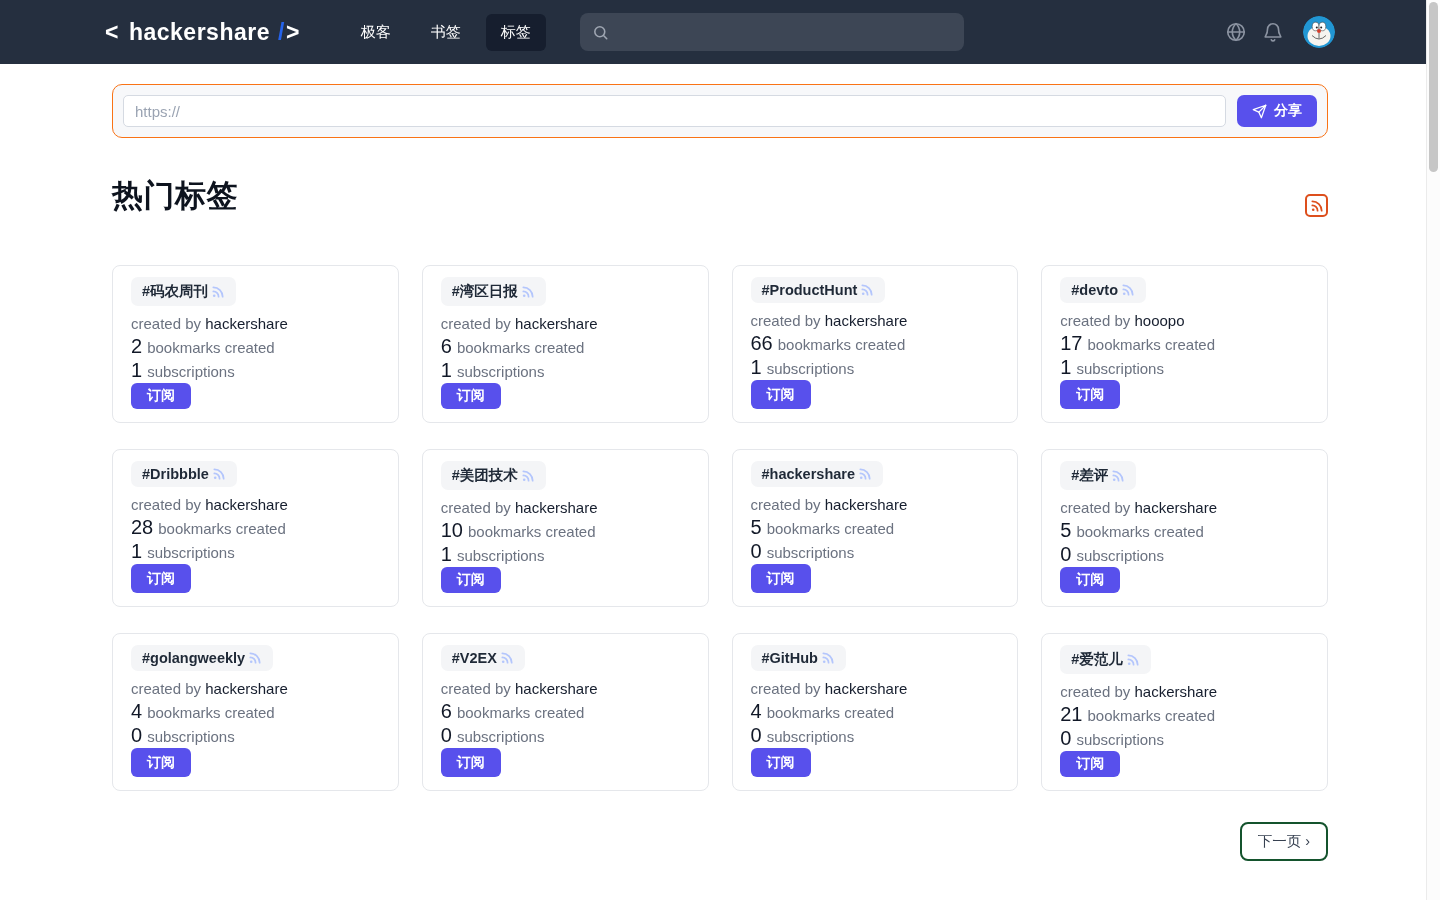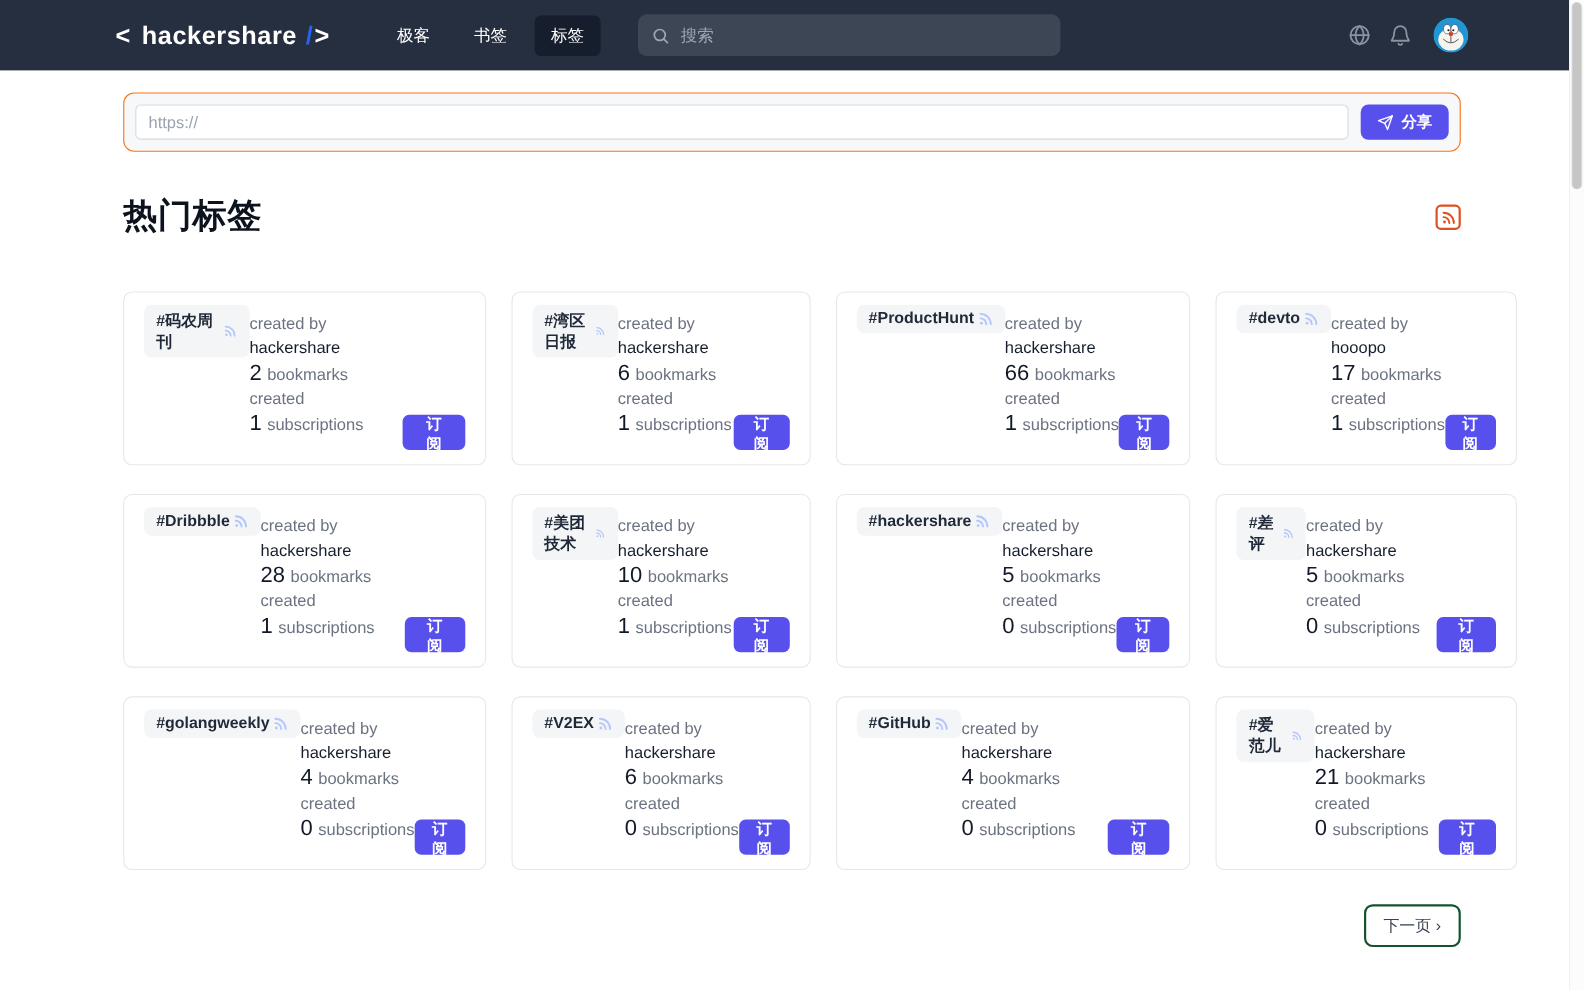--- a/index.html
+++ b/index.html
@@ -36,33 +36,33 @@
     border-radius: 10px; padding: 10px; display: flex; align-items: center; gap: 11px; }
   .share-bar input { flex: 1; height: 32px; background: #ffffff; border: 1px solid #d5dae2;
     border-radius: 5px; padding: 0 11px; font-size: 15px; color: #374151; outline: none;
     font-family: inherit; }
   .share-bar input::placeholder { color: #9aa3b2; }
   .share-btn { height: 32px; background: #5850ec; color: #ffffff; border: none;
     border-radius: 7px; padding: 0 15px; font-size: 14px; font-weight: 600; cursor: pointer;
     display: flex; align-items: center; gap: 7px; font-family: inherit; }
   .share-btn svg { width: 15px; height: 15px; }
 
-  .page-head { margin-top: 37px; display: flex; align-items: center;
+  .page-head { margin-top: 37px; display: flex; align-items: flex-end;
     justify-content: space-between; }
   .page-title { font-size: 31px; font-weight: 800; color: #0d131e; letter-spacing: .5px; }
   .rss-big { width: 23px; height: 23px; border: 2px solid #dd4f1d; border-radius: 5px;
     color: #dd4f1d; display: flex; align-items: center; justify-content: center;
     margin-top: 3px; cursor: pointer; background: #fff; }
   .rss-big svg { width: 14px; height: 14px; }
 
   
   .grid { margin-top: 48px; display: grid; grid-template-columns: repeat(4, 1fr);
     column-gap: 23px; row-gap: 26px; }
   .card { background: #ffffff; border: 1px solid #e5e7eb; border-radius: 8px;
-    padding: 11px 18px 13px; height: 158px; display: flex; 
+    padding: 11px 18px 13px; height: 158px; display: flex; flex-direction: column;
     align-items: flex-start; }
   .pill { display: inline-flex; align-items: center; background: #f4f5f7; border-radius: 7px;
     padding: 5px 11px; cursor: pointer; text-decoration: none; }
   .pill .tag-name { font-size: 14.5px; font-weight: 600; color: #1f2937; }
   .pill svg { width: 14px; height: 14px; color: #b4c6fc; margin-left: 3px; }
   .meta { margin-top: 7px; }
   .meta .line { line-height: 22px; font-size: 15px; color: #6b7280; }
   .meta .dark { color: #161e2e; }
   .meta .num { font-size: 20px; color: #111827; margin-right: 5px; font-weight: 400; }
   .subscribe { margin-top: auto; background: #5850ec; color: #ffffff; border: none;
@@ -95,21 +95,20 @@
     <nav class="nav-links">
       <a class="nav-link">极客</a>
       <a class="nav-link">书签</a>
       <a class="nav-link active">标签</a>
     </nav>
     <div class="nav-search">
       <svg viewBox="0 0 24 24" fill="none" stroke="currentColor" stroke-width="2.2" stroke-linecap="round">
           <circle cx="11" cy="11" r="7"></circle>
           <path d="m16.6 16.6 4.2 4.2"></path>
         </svg>
-      <input type="text" placeholder="搜索" style="">
     </div>
     <div class="nav-right">
       <svg class="nav-icon" viewBox="0 0 24 24" fill="none" stroke="currentColor" stroke-width="1.8" stroke-linecap="round">
           <circle cx="12" cy="12" r="9"></circle>
           <path d="M3 12h18"></path>
           <path d="M12 3c2.7 2.4 4 5.6 4 9s-1.3 6.6-4 9c-2.7-2.4-4-5.6-4-9s1.3-6.6 4-9z"></path>
         </svg>
       <svg class="nav-icon" viewBox="0 0 24 24" fill="none" stroke="currentColor" stroke-width="1.8" stroke-linecap="round" stroke-linejoin="round">
           <path d="M18 9a6 6 0 1 0-12 0c0 6.3-2.5 6.5-2.5 8.5h17C20.5 15.5 18 15.3 18 9"></path>
           <path d="M10.2 20.5a2 2 0 0 0 3.6 0"></path>

